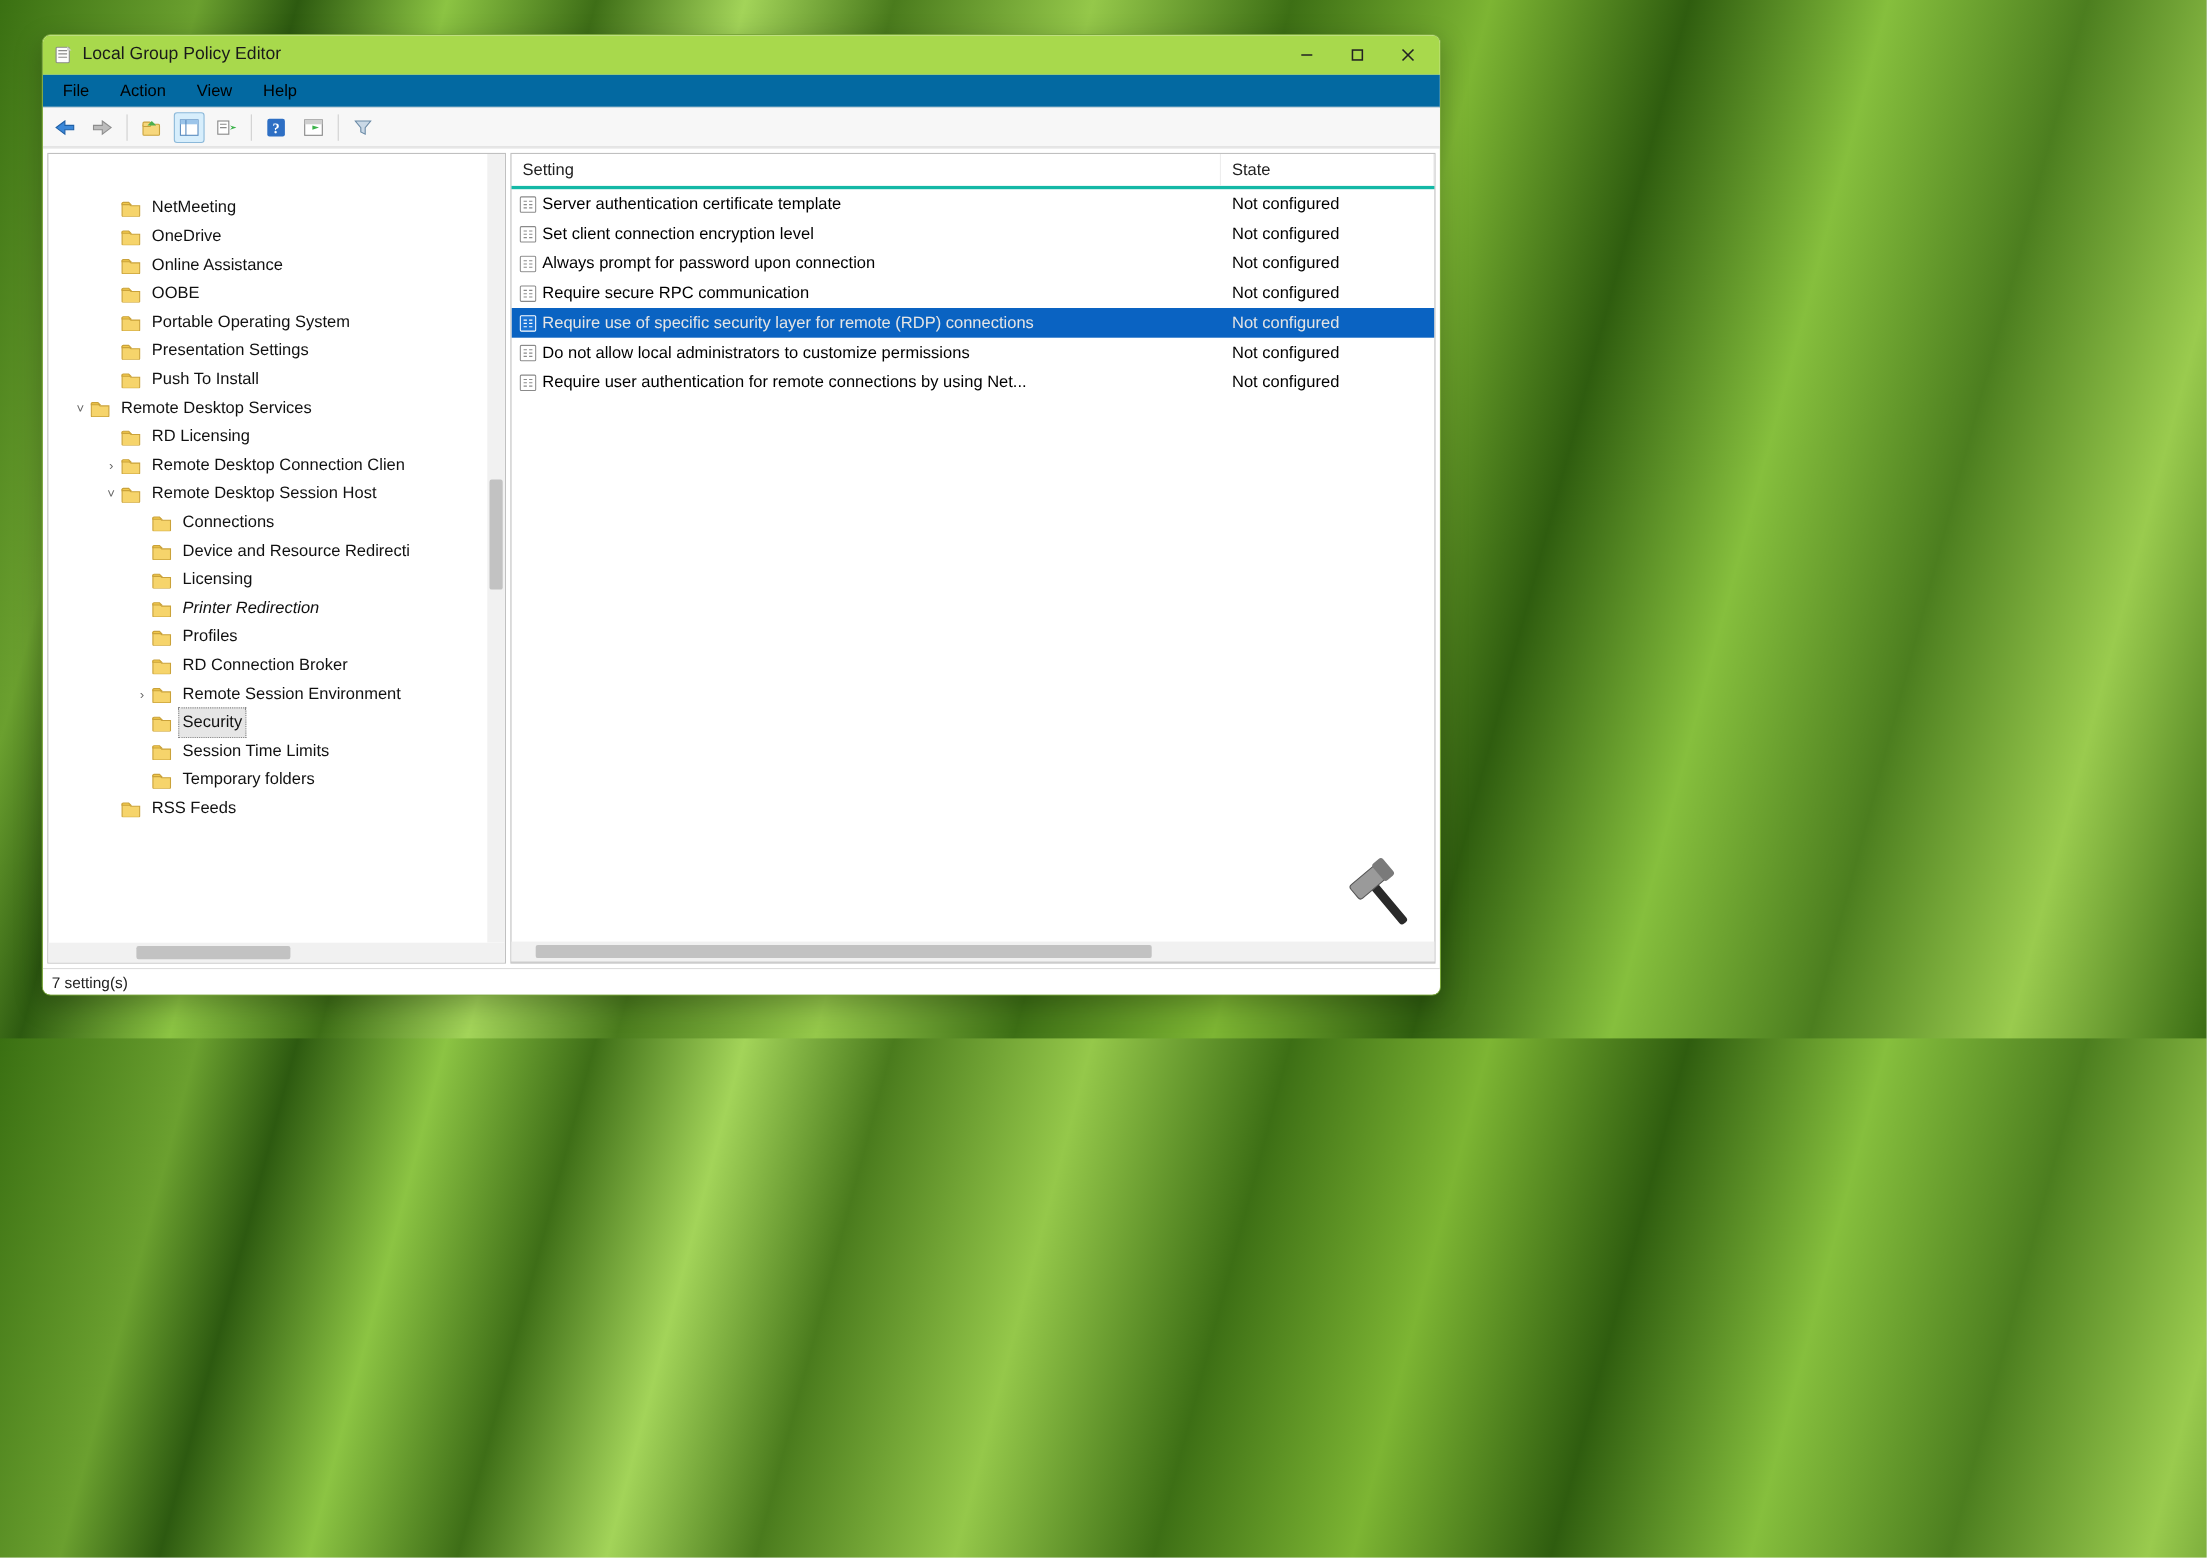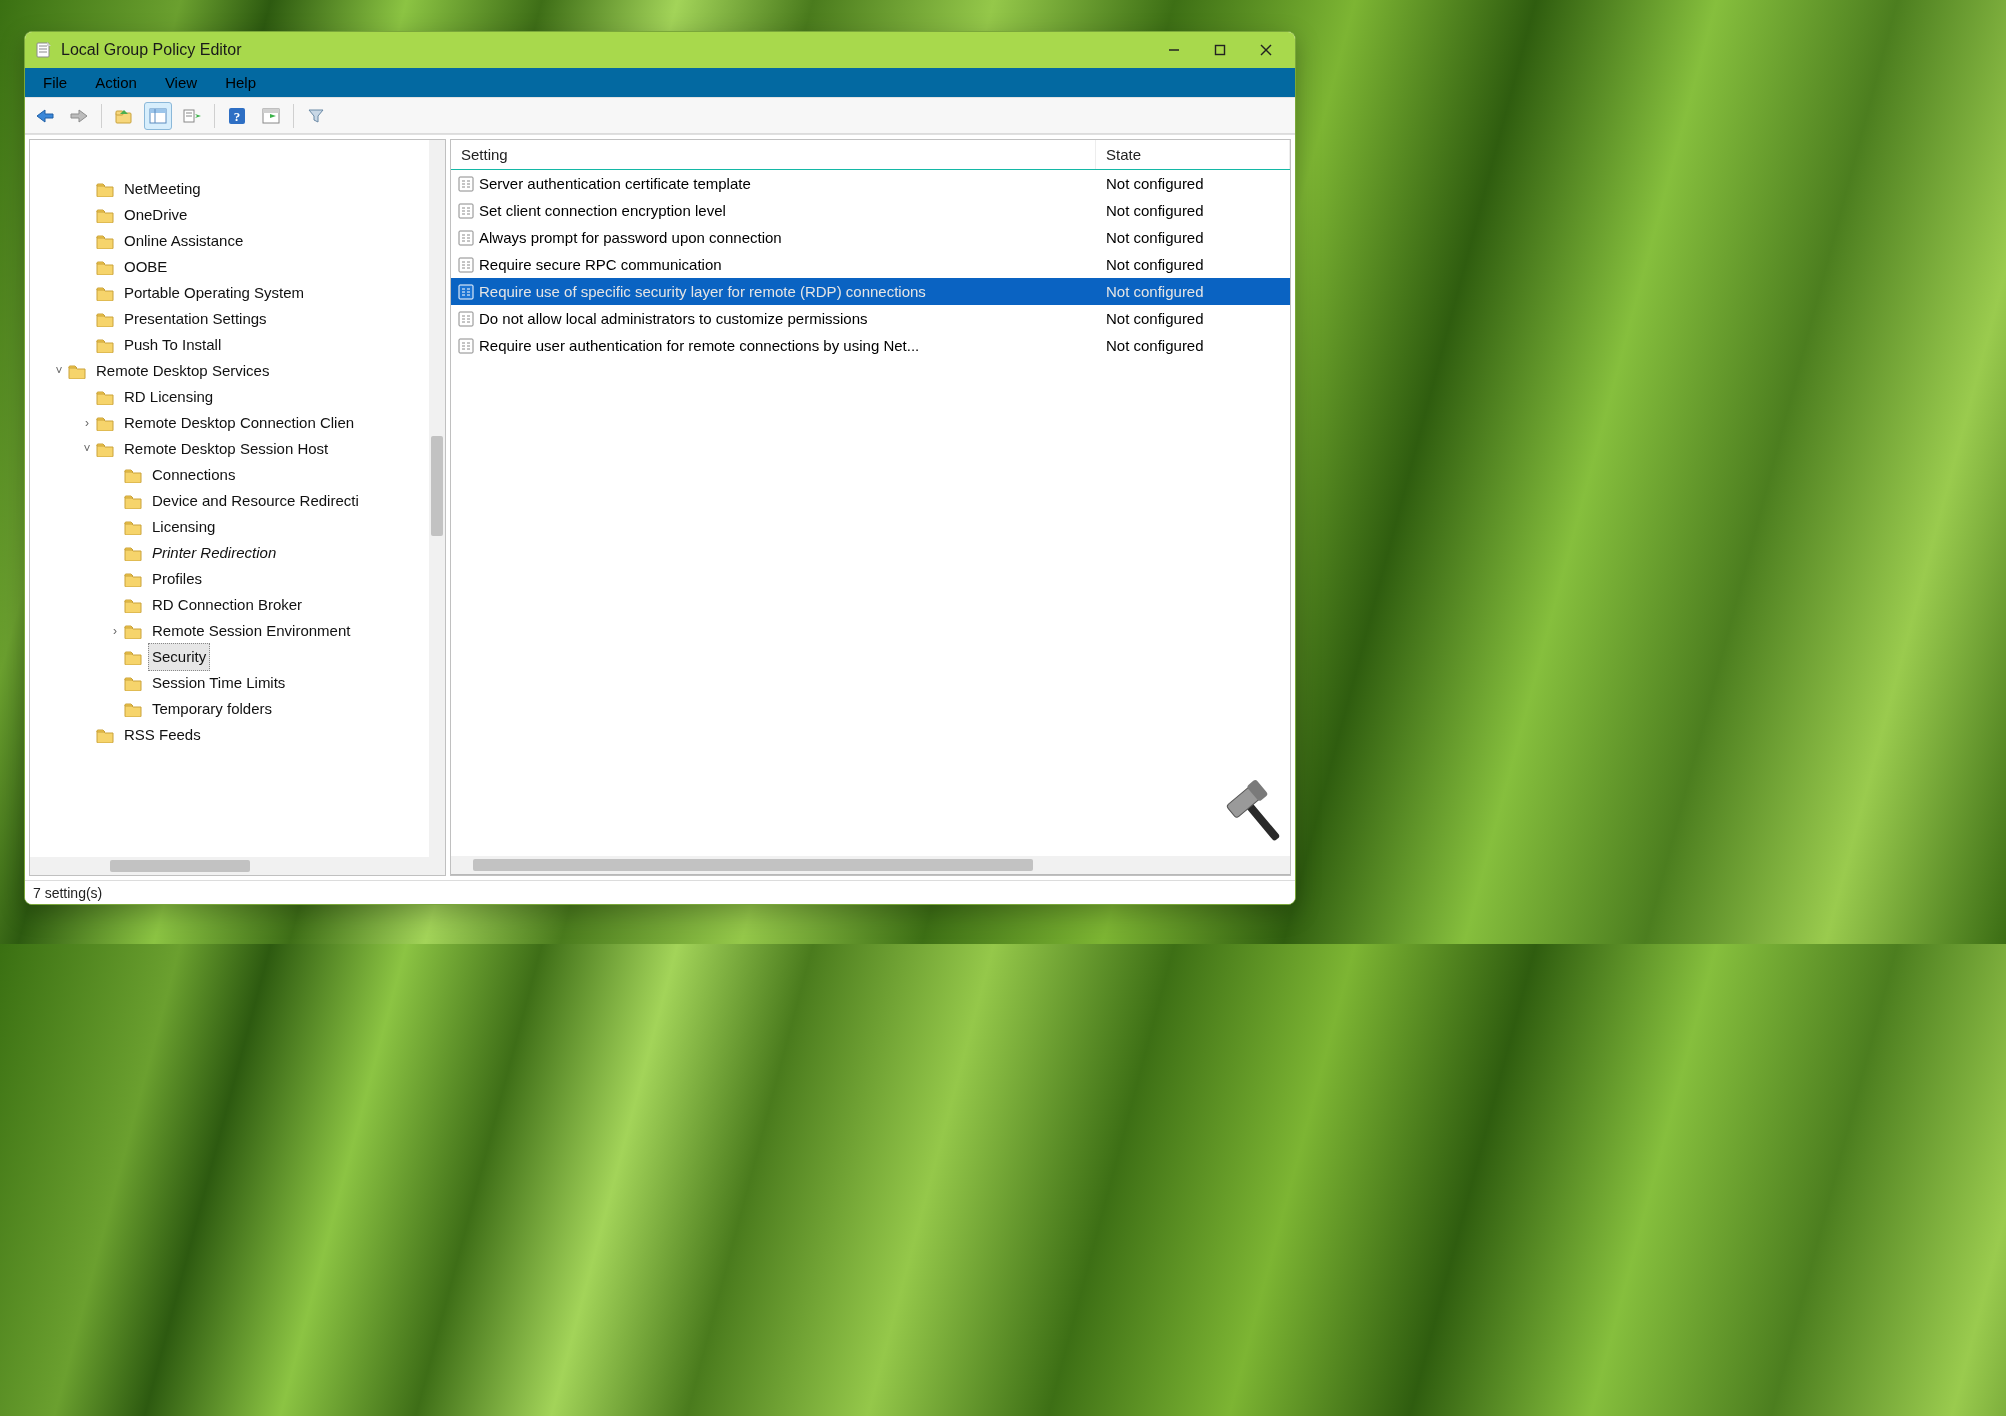--- a/index.html
+++ b/index.html
@@ -10,21 +10,21 @@
     position: relative;
     overflow: hidden;
     background: linear-gradient(105deg,
       #3a7012 0%, #6ba02f 8%, #2d5a10 12%,
       #8cc443 18%, #3e6e17 24%, #a3d459 30%,
       #4a7b1d 36%, #95c84a 44%, #3d6f15 52%,
       #7db533 60%, #2f5d0f 68%, #86bf3d 76%,
       #4c7e1f 84%, #9acb4e 92%, #3b6d14 100%);
   }
   .window {
-    position: absolute; left: 24px; top: 31px;
+    position: absolute; left: 38px; top: 31px;
     width: 1272px; height: 874px;
     background: #ffffff;
     border: 1px solid #7aa73a;
     border-radius: 8px;
     box-shadow: 0 8px 24px rgba(0,0,0,.25);
     display: flex; flex-direction: column;
     overflow: hidden;
   }
   
   .titlebar {
@@ -83,21 +83,21 @@
     position:absolute; left:2px; width:12px; top:296px; height:100px;
     background:#c2c2c2; border-radius:2px;
   }
   .tree-hscroll { height:18px; background:#f1f1f1; position:relative;}
   .tree-hscroll .thumb { position:absolute; left:80px; top:3px; width:140px; height:12px; background:#c2c2c2; border-radius:2px;}
   
   .list-pane {
     flex:1; border:1px solid #c0c0c0; margin:4px 4px 4px 2px; background:#fff;
     display:flex; flex-direction:column; min-height:0;
   }
-  .columns { display:flex; border-bottom:1px solid #14b8a6; font-size:15px; color:#222;}
+  .columns { display:flex; border-bottom:3px solid #14b8a6; font-size:15px; color:#222;}
   .col { padding:6px 10px; border-right:1px solid #ededed;}
   .col.setting { flex:1; }
   .col.state { width:194px; }
   .rows { flex:1; overflow:hidden; position:relative;}
   .row { display:flex; align-items:center; height:27px; font-size:15px;}
   .row .cicon { width:22px; display:flex; align-items:center; justify-content:center; margin-left:4px;}
   .row .cname { flex:1; padding-left:2px; white-space:nowrap; overflow:hidden; text-overflow:ellipsis;}
   .row .cstate { width:194px; padding-left:10px;}
   .row.sel { background:#0a63c2; color:#e5e5e5;}
   .row.sel .cicon svg rect.pg { fill:#1b74d4; stroke:#fff;}

